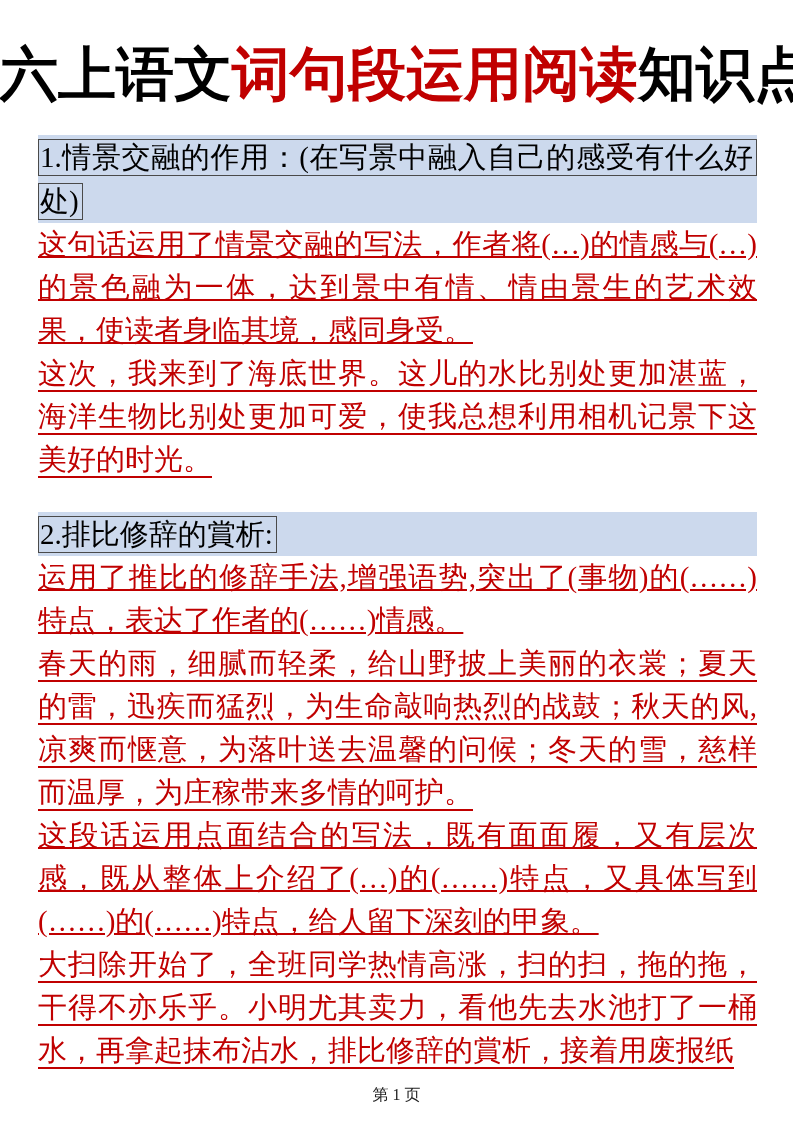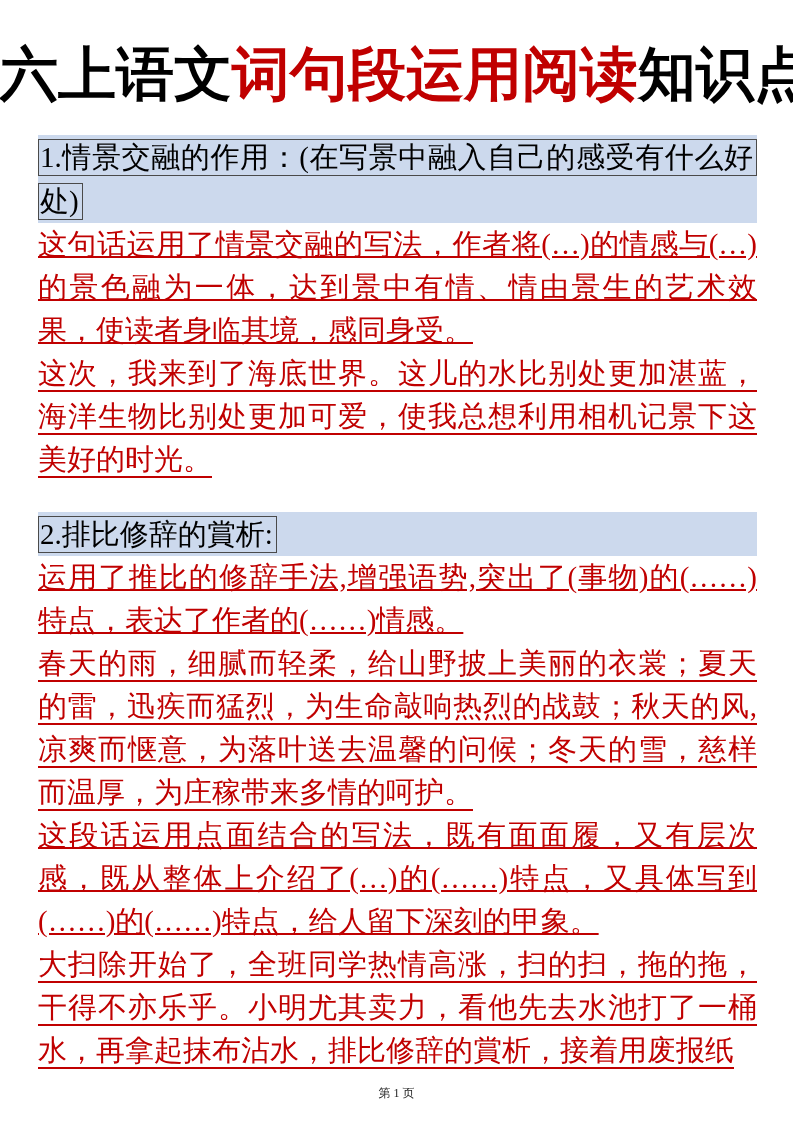--- a/index.html
+++ b/index.html
@@ -62,21 +62,21 @@
     text-decoration: underline;
     text-decoration-color: var(--accent-red);
     text-decoration-thickness: 2px;
     text-underline-offset: 7px;
   }
   .footer {
     position: absolute;
     left: 0; top: 1085px;
     width: 793px;
     text-align: center;
-    font-size: 12px;
+    font-size: 16px;
     color: #222222;
   }
 </style>
 </head>
 <body>
 
 <div class="page">
 
   <div class="doc-title">
     <span>六上语文</span><span class="red">词句段运用阅读</span><span>知识点必背</span>

